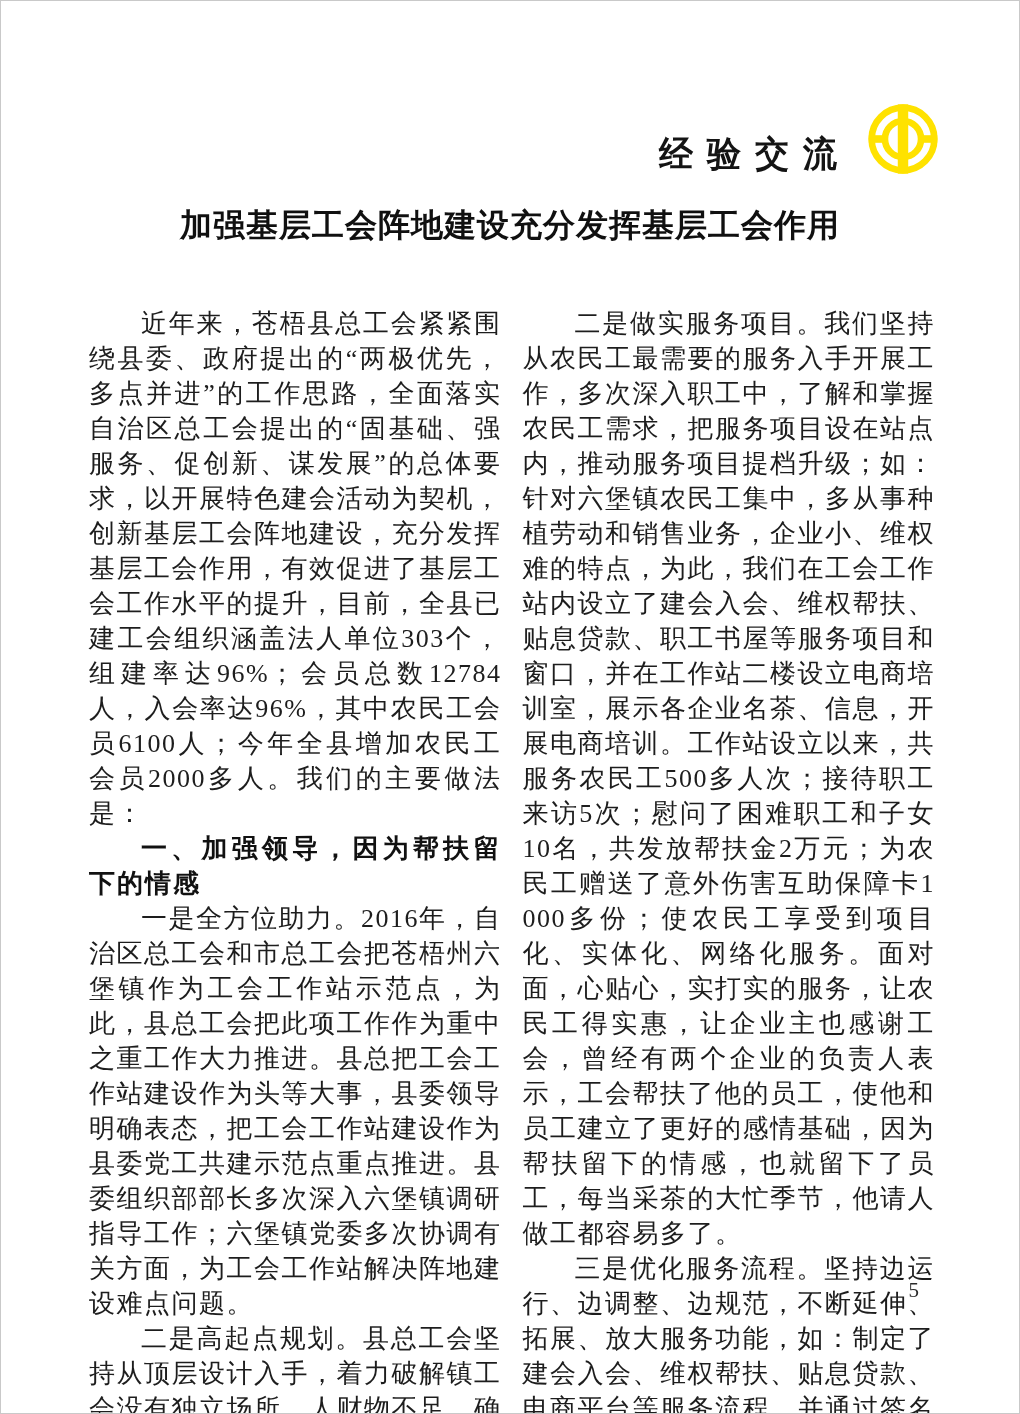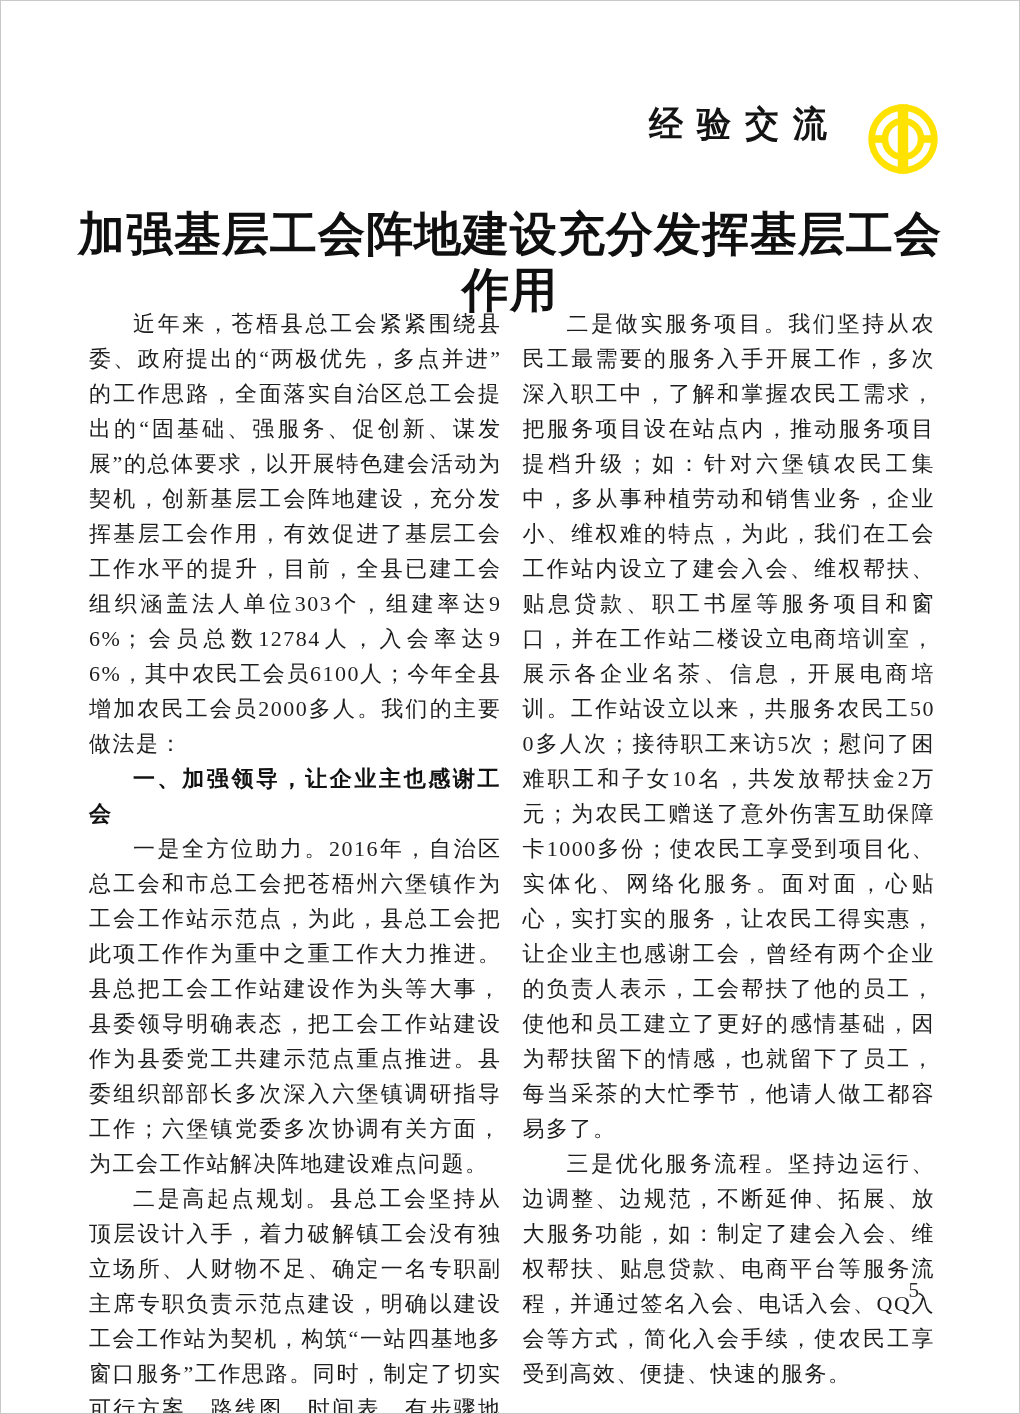--- a/index.html
+++ b/index.html
@@ -9,53 +9,53 @@
     border:1px solid #c9c9c9;
     background:#ffffff;
     font-family:"Liberation Serif","DejaVu Serif",serif;
     color:#1d1d1d;
     overflow:hidden;
   }
   
   .header{
     position:absolute;
     top:100px;right:78px;
-    display:flex;align-items:flex-start;gap:24px;
+    display:flex;align-items:flex-end;gap:14px;
   }
   .header-label{
     font-family:"Liberation Sans","DejaVu Sans",sans-serif;
     font-weight:bold;
     font-size:34px;
     letter-spacing:14px;
     color:#141414;
     transform:scaleY(1.05);
   }
   .logo{width:76px;height:76px;flex:0 0 auto;}
   
   .title{
     margin:205px 70px 0 70px;
     text-align:center;
-    font-size:47px;
+    font-size:32px;
     font-weight:bold;
     letter-spacing:1px;
     line-height:1.2;
     color:#101010;
     font-family:"Liberation Serif","DejaVu Serif",serif;
   }
   
   .body-wrap{
     position:absolute;
     top:305px;left:88px;right:84px;
     display:flex;
     gap:21px;
   }
   .col{flex:1 1 0;min-width:0;}
   .col p{
     margin:0;
-    font-size:22px;
+    font-size:26px;
     line-height:35px;
     text-align:justify;
     text-justify:inter-character;
     letter-spacing:1.5px;
     text-indent:2em;
     word-break:break-all;
   }
   .col p.heading{
     font-family:"Liberation Sans","DejaVu Sans",sans-serif;
     font-weight:bold;
@@ -92,21 +92,21 @@
       </svg>
     </span>
   </div>
 
   <h1 class="title">加强基层工会阵地建设充分发挥基层工会作用</h1>
 
   <div class="body-wrap">
 
     <div class="col">
       <p class="body-p">近年来，苍梧县总工会紧紧围绕县委、政府提出的“两极优先，多点并进”的工作思路，全面落实自治区总工会提出的“固基础、强服务、促创新、谋发展”的总体要求，以开展特色建会活动为契机，创新基层工会阵地建设，充分发挥基层工会作用，有效促进了基层工会工作水平的提升，目前，全县已建工会组织涵盖法人单位303个，组建率达96%；会员总数12784人，入会率达96%，其中农民工会员6100人；今年全县增加农民工会员2000多人。我们的主要做法是：</p>
-      <p class="heading">一、加强领导，让企业主也感谢工会</p>
+      <p class="heading">一、加强领导，因为帮扶留下的情感</p>
       <p class="body-p">一是全方位助力。2016年，自治区总工会和市总工会把苍梧州六堡镇作为工会工作站示范点，为此，县总工会把此项工作作为重中之重工作大力推进。县总把工会工作站建设作为头等大事，县委领导明确表态，把工会工作站建设作为县委党工共建示范点重点推进。县委组织部部长多次深入六堡镇调研指导工作；六堡镇党委多次协调有关方面，为工会工作站解决阵地建设难点问题。</p>
       <p class="body-p">二是高起点规划。县总工会坚持从顶层设计入手，着力破解镇工会没有独立场所、人财物不足、确定一名专职副主席专职负责示范点建设，明确以建设工会工作站为契机，构筑“一站四基地多窗口服务”工作思路。同时，制定了切实可行方案、路线图、时间表，有步骤地分阶段推进工作。</p>
       <p class="body-p">三是大力度推进。县总把工会工作站建设作为头等大事，成立了以县总工会党组书记、常务副主席为组长的领导小组，确定一名专职副主席专职负责示范点建设，组织宣教部、劳动保保障部等各负其责推进工作，并投入20多万元，建设工会工作站，形成了举全会之力推进态势。</p>
 
     </div>
 
     <div class="col">
       <p class="body-p">二是做实服务项目。我们坚持从农民工最需要的服务入手开展工作，多次深入职工中，了解和掌握农民工需求，把服务项目设在站点内，推动服务项目提档升级；如：针对六堡镇农民工集中，多从事种植劳动和销售业务，企业小、维权难的特点，为此，我们在工会工作站内设立了建会入会、维权帮扶、贴息贷款、职工书屋等服务项目和窗口，并在工作站二楼设立电商培训室，展示各企业名茶、信息，开展电商培训。工作站设立以来，共服务农民工500多人次；接待职工来访5次；慰问了困难职工和子女10名，共发放帮扶金2万元；为农民工赠送了意外伤害互助保障卡1000多份；使农民工享受到项目化、实体化、网络化服务。面对面，心贴心，实打实的服务，让农民工得实惠，让企业主也感谢工会，曾经有两个企业的负责人表示，工会帮扶了他的员工，使他和员工建立了更好的感情基础，因为帮扶留下的情感，也就留下了员工，每当采茶的大忙季节，他请人做工都容易多了。</p>
       <p class="body-p">三是优化服务流程。坚持边运行、边调整、边规范，不断延伸、拓展、放大服务功能，如：制定了建会入会、维权帮扶、贴息贷款、电商平台等服务流程，并通过签名入会、电话入会、QQ入会等方式，简化入会手续，使农民工享受到高效、便捷、快速的服务。</p>
 

